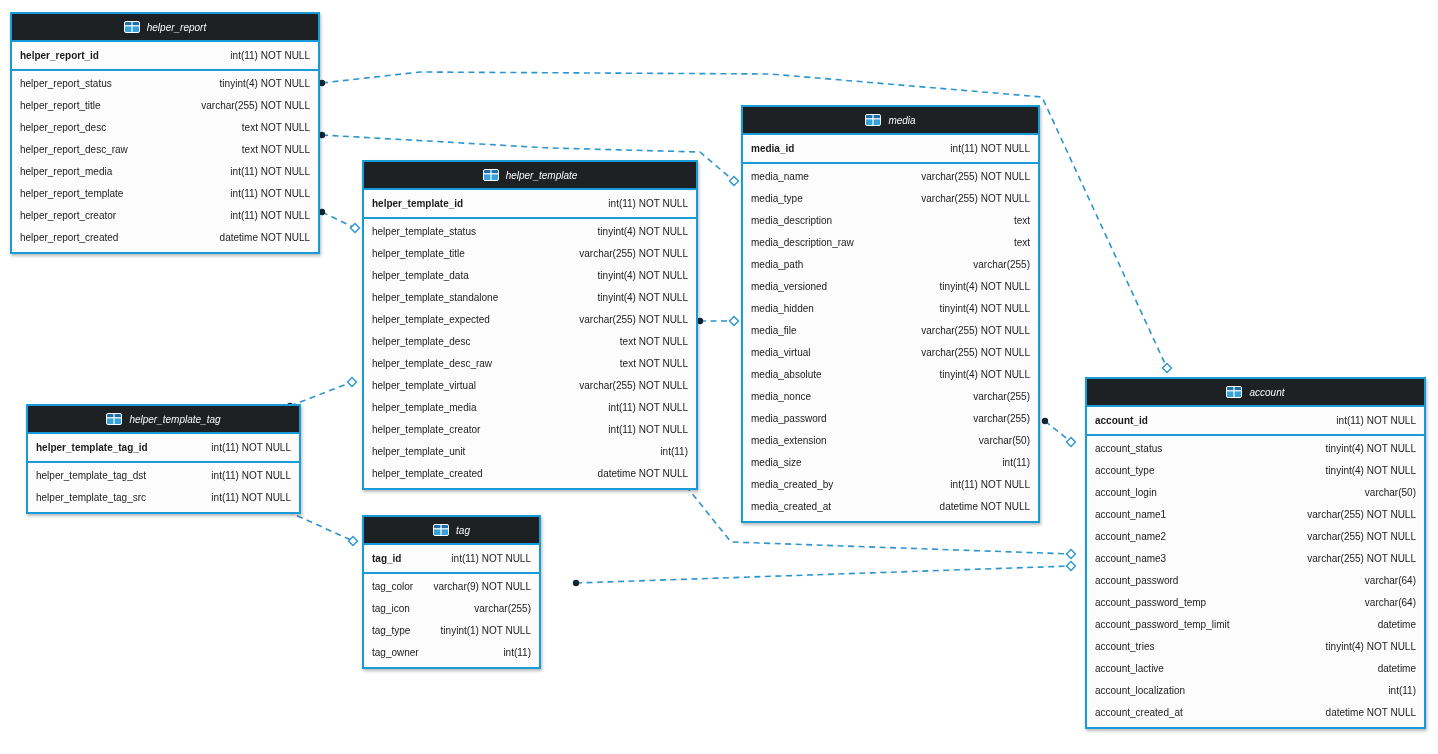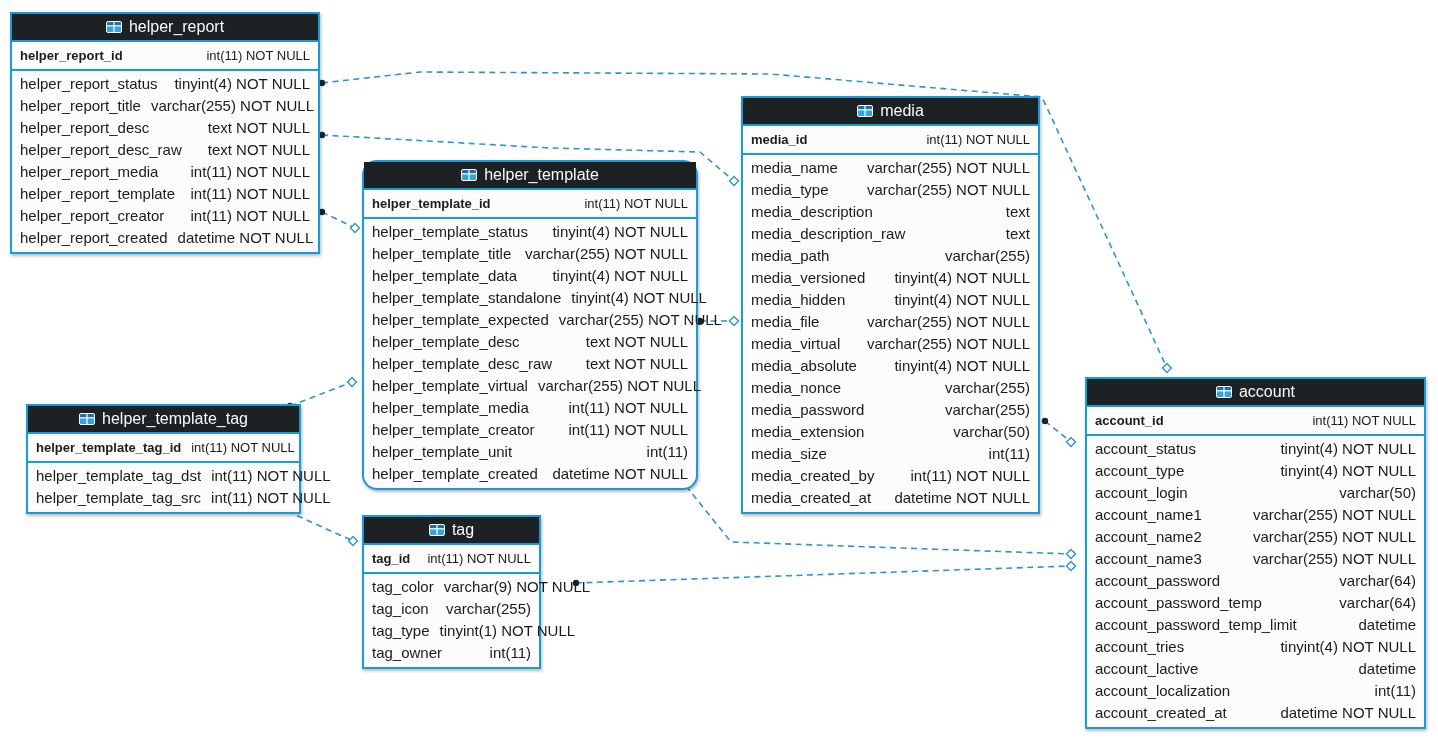--- a/index.html
+++ b/index.html
@@ -4,28 +4,28 @@
 <style>
   html,body{margin:0;padding:0;background:#fff;}
   #stage{position:relative;width:1438px;height:754px;background:var(--bg,#fff);
          font-family:"Liberation Sans", sans-serif;overflow:hidden;}
   #wires{position:absolute;left:0;top:0;z-index:1;}
   .db-table{position:absolute;z-index:2;border:2px solid var(--border);
             background:var(--bodybg);box-shadow:1px 2px 3px rgba(0,0,0,.28);
             box-sizing:border-box;}
   .tbl-header{height:26px;background:var(--headbg);color:var(--headtx);
               display:flex;align-items:center;justify-content:center;gap:7px;
-              font-size:16px;border-bottom:2px solid var(--border);}
+              font-size:10px;border-bottom:2px solid var(--border);font-style:italic;}
   .pk-row{height:27px;line-height:27px;display:flex;padding:0 8px;
-          border-bottom:2px solid var(--border);font-size:13px;color:var(--rowtx);
+          border-bottom:2px solid var(--border);font-size:10px;color:var(--rowtx);
           background:var(--bodybg);}
   .pk-row .col-field{font-weight:bold;}
   .tbl-body{padding:2px 0 3px 0;}
   .tbl-row{height:22px;line-height:22px;display:flex;padding:0 8px;
-           font-size:15px;color:var(--rowtx);}
+           font-size:10px;color:var(--rowtx);}
   .col-field{white-space:nowrap;}
   .col-type{margin-left:auto;white-space:nowrap;padding-left:10px;}
 </style>
 </head>
 <body>
 
 <div id="stage" style="--bg: #ffffff; --border: #199bd7; --headbg: #1d2124; --headtx: #fafafa; --rowtx: #1b1b1b; --bodybg: #fcfcfc;">
   <svg id="wires" width="1438" height="754">
       <g>
         <polyline points="322,83 420,72 770,74 1042,97 1167,368" fill="none" stroke="#2b95cf" stroke-width="1.6" stroke-dasharray="6 4.5" stroke-linejoin="round"></polyline>
@@ -116,21 +116,21 @@
         <div class="tbl-row" title="helper_report">
           <span class="col-field">helper_report_creator</span>
           <span class="col-type">int(11) NOT NULL</span>
         </div>
         <div class="tbl-row" title="helper_report">
           <span class="col-field">helper_report_created</span>
           <span class="col-type">datetime NOT NULL</span>
         </div>
       </div>
     </div>
-    <div class="db-table" style="left: 362px; top: 160px; width: 336px; border-radius: 15px;">
+    <div class="db-table" style="left: 362px; top: 160px; width: 336px;">
       <div class="tbl-header">
         <svg width="16" height="12" viewBox="0 0 16 12">
           <rect x="0.5" y="0.5" width="15" height="11" rx="1.5" fill="#36a3dc"></rect>
           <rect x="1" y="1" width="14" height="3.6" fill="#1d6fa5"></rect>
           <line x1="8" y1="1" x2="8" y2="11" stroke="#fff" stroke-width="1.2"></line>
           <line x1="1" y1="4.8" x2="15" y2="4.8" stroke="#fff" stroke-width="1.2"></line>
           <rect x="0.5" y="0.5" width="15" height="11" rx="1.5" fill="none" stroke="#fff" stroke-width="1"></rect>
         </svg>
         <span>helper_template</span>
       </div>
@@ -242,21 +242,21 @@
         <div class="tbl-row" title="tag">
           <span class="col-field">tag_type</span>
           <span class="col-type">tinyint(1) NOT NULL</span>
         </div>
         <div class="tbl-row" title="tag">
           <span class="col-field">tag_owner</span>
           <span class="col-type">int(11)</span>
         </div>
       </div>
     </div>
-    <div class="db-table" style="left: 741px; top: 96px; width: 299px;">
+    <div class="db-table" style="left: 741px; top: 105px; width: 299px;">
       <div class="tbl-header">
         <svg width="16" height="12" viewBox="0 0 16 12">
           <rect x="0.5" y="0.5" width="15" height="11" rx="1.5" fill="#36a3dc"></rect>
           <rect x="1" y="1" width="14" height="3.6" fill="#1d6fa5"></rect>
           <line x1="8" y1="1" x2="8" y2="11" stroke="#fff" stroke-width="1.2"></line>
           <line x1="1" y1="4.8" x2="15" y2="4.8" stroke="#fff" stroke-width="1.2"></line>
           <rect x="0.5" y="0.5" width="15" height="11" rx="1.5" fill="none" stroke="#fff" stroke-width="1"></rect>
         </svg>
         <span>media</span>
       </div>

